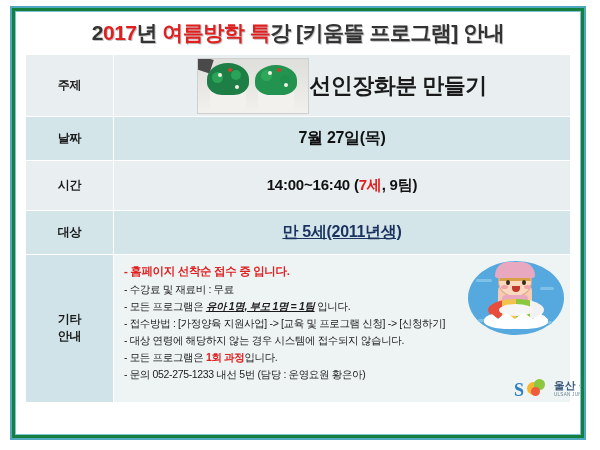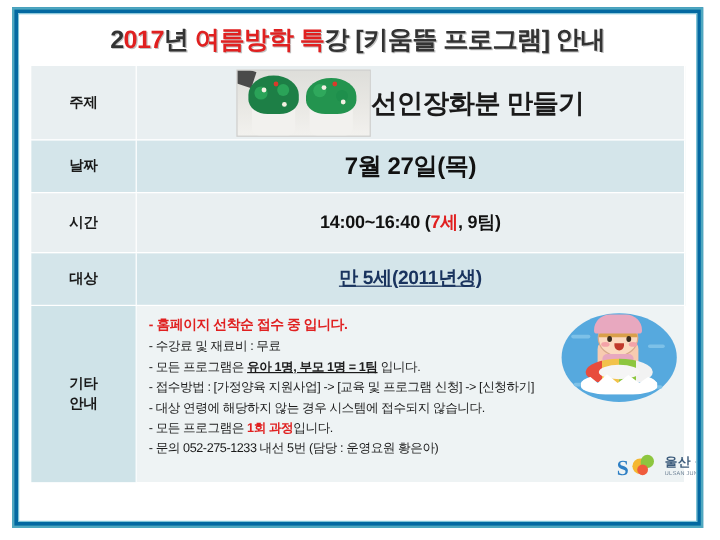--- a/index.html
+++ b/index.html
@@ -15,21 +15,21 @@
   }
 
   
   #poster {
     position: absolute;
     left: 10px;
     top: 6px;
     width: 576px;
     height: 434px;
     border: 2px solid #4fa8c0;
-    background: #0369a1;
+    background: #15803d;
     box-sizing: border-box;
   }
   #poster-inner {
     position: absolute;
     left: 3px;
     top: 3px;
     right: 3px;
     bottom: 3px;
     border: 1px solid #7fc4d6;
     background: #ffffff;
@@ -152,21 +152,21 @@
     font-size: 22px;
     font-weight: bold;
     color: #1a1a1a;
     letter-spacing: -0.5px;
     white-space: nowrap;
   }
 
   
   #row-date td { height: 44px; }
   #date-text {
-    font-size: 20px;
+    font-size: 16px;
     font-weight: bold;
     color: #111111;
     letter-spacing: -0.3px;
   }
 
   
   #row-time td { height: 50px; }
   #time-text {
     font-size: 15px;
     font-weight: bold;
@@ -199,21 +199,21 @@
     color: #1b1b1b;
     line-height: 1.62;
     letter-spacing: -0.35px;
     white-space: nowrap;
   }
   .note-line.first {
     color: #e02020;
     font-weight: bold;
     font-size: 11.5px;
   }
-  .u { text-decoration: underline; font-weight: bold; }
+  .u { text-decoration: underline; font-weight: bold; font-style: italic; }
   .red-b { color: #e02020; font-weight: bold; }
 
   
   #girl-art {
     position: absolute;
     right: 6px;
     top: 2px;
     width: 96px;
     height: 82px;
   }

